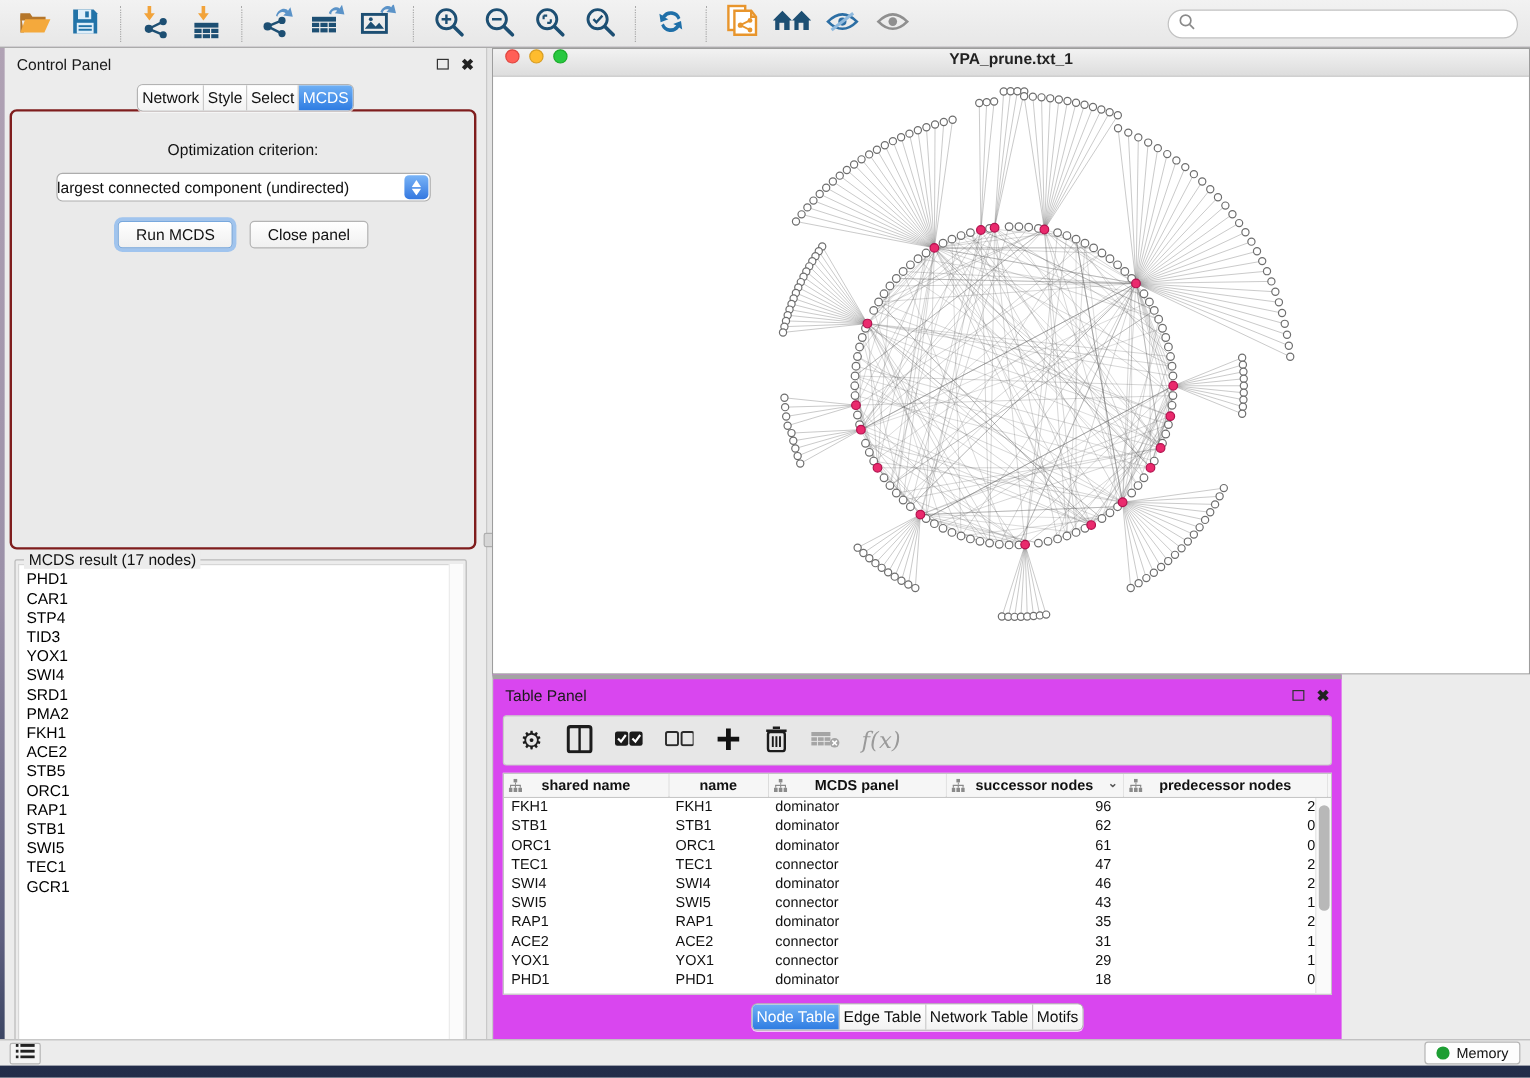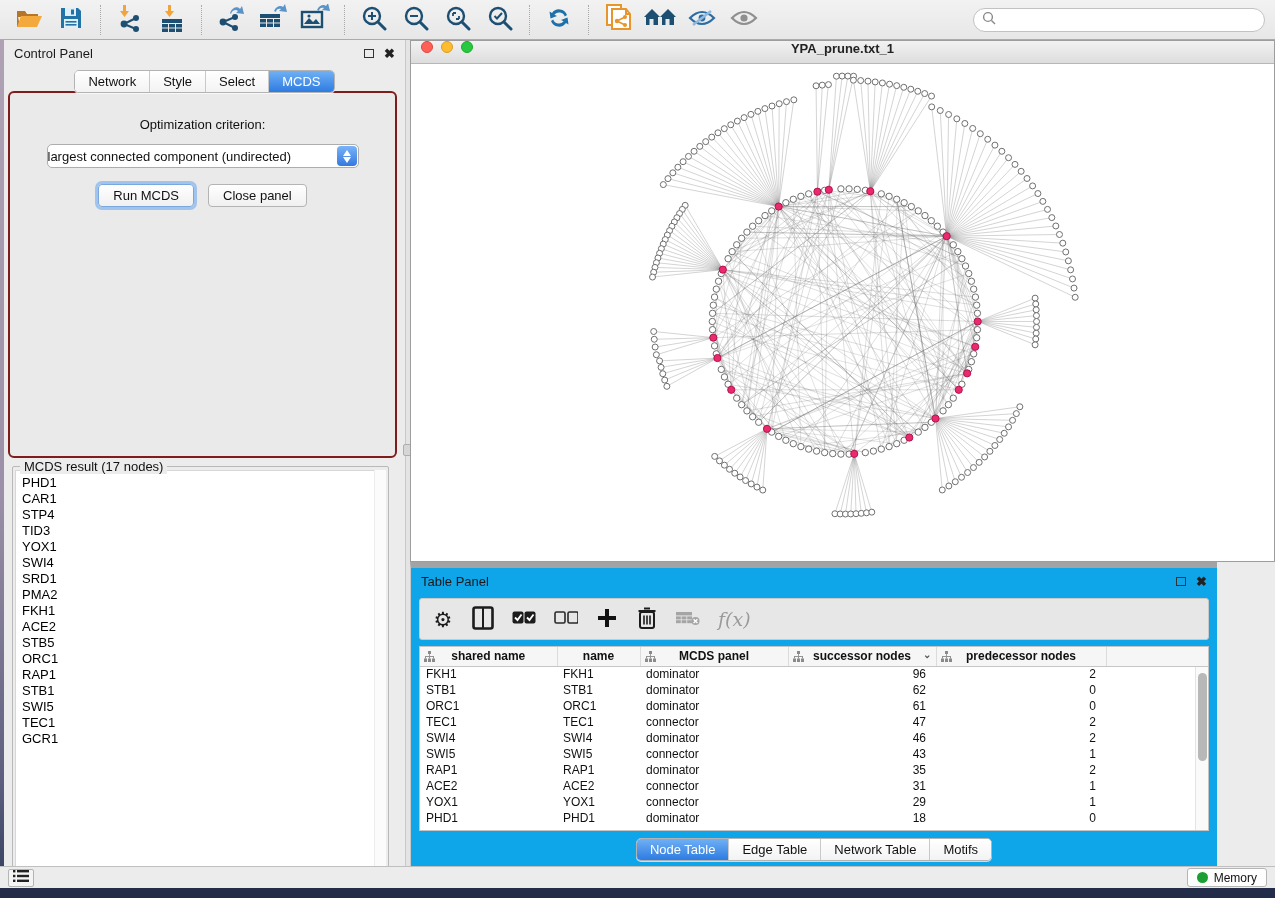--- a/index.html
+++ b/index.html
@@ -28,21 +28,21 @@
   .wallstrip { position:absolute; left:0; top:0; width:4px; height:826px;
     background:linear-gradient(180deg,#b0a2b4, #9b90a8 55%, #5d5e7e 90%, #3c4664); }
   
   .control-panel { position:absolute; left:4px; top:0; width:401px; height:826px; background:#ececec; }
   .panel-header { height:26px; display:flex; align-items:center; padding:0 10px; font-size:13px; color:#1a1a1a; }
   .panel-header .hdr-icons { margin-left:auto; display:flex; gap:10px; align-items:center; }
   .float-glyph { width:10px; height:9px; border:1.5px solid #333; display:inline-block; }
   .close-glyph { font-size:13px; font-weight:bold; color:#222; line-height:1; }
   .seg { display:inline-flex; border:1px solid #b3b3b3; border-radius:5px; background:#fff; overflow:hidden; box-shadow:0 1px 0 rgba(255,255,255,.7); }
   .seg .seg-btn { border:none; border-left:1px solid #c9c9c9; background:linear-gradient(#ffffff,#f3f3f3);
-    font:13px "Liberation Sans",sans-serif; padding:3px 13px; color:#111; cursor:default; }
+    font:13px "Liberation Sans",sans-serif; padding:3px 3px; color:#111; cursor:default; }
   .seg .seg-btn:first-child { border-left:none; }
   .seg .seg-btn.active { background:linear-gradient(#6fb0f5,#2e7ce2); color:#fff; }
   .cp-tabs-row { display:flex; justify-content:center; margin-top:4px; position:relative; z-index:2; }
   .cp-body {
     position:absolute; left:4px; top:51px; width:389px; height:367px;
     background:#eaeaea; border:2px solid #7f1d1d; border-radius:6px; z-index:1;
   }
   .opt-label { text-align:center; margin-top:24px; font-size:13px; }
   .combo {
     margin:12px auto 0; width:312px; height:24px; background:#fff; border:1px solid #adadad; border-radius:5px;
@@ -81,21 +81,21 @@
     display:flex; position:relative;
   }
   .lights { display:flex; gap:8px; margin-left:10px; }
   .light { width:12px; height:12px; border-radius:50%; }
   .light.red { background:#ff5f57; border:1px solid #e0443e; }
   .light.yellow { background:#febc2e; border:1px solid #d89e24; }
   .light.green { background:#28c840; border:1px solid #1aab29; }
   .net-title .title-text { position:absolute; left:0; right:0; text-align:center; font-size:13px; font-weight:600; color:#222; }
   .net-canvas { position:absolute; left:0; top:23px; width:863px; height:497px; background:#fff; }
   
-  .table-panel { position:absolute; left:410px; top:522px; width:807px; height:304px; background:#0ea5e9; border-left:1px solid #c9c9c9; border-top:6px solid #a3a3a3;}
+  .table-panel { position:absolute; left:410px; top:522px; width:708px; height:304px; background:#d946ef; border-left:1px solid #c9c9c9; border-top:4px solid #a3a3a3;}
   .tp-toolbar {
     margin:4px 8px 0 8px; height:42px; background:#e7e7e7; border:1px solid #c9c9c9; border-radius:3px;
     display:flex; align-items:center; padding:0 12px; gap:18px;
   }
   .tp-tool { display:flex; align-items:center; justify-content:center; min-width:22px; height:26px; }
   .fx { font-family:"DejaVu Serif", serif; font-style:italic; font-size:19px; color:#9a9a9a; }
   .tp-table-wrap { margin:6px 8px 0 8px; height:185px; background:#fff; border:1px solid #c4c4c4; position:relative; overflow:hidden; }
   table.node-table { border-collapse:collapse; width:820px; table-layout:fixed; }
   .node-table th {
     height:19px; font-weight:bold; font-size:12px; background:#f6f6f6;

